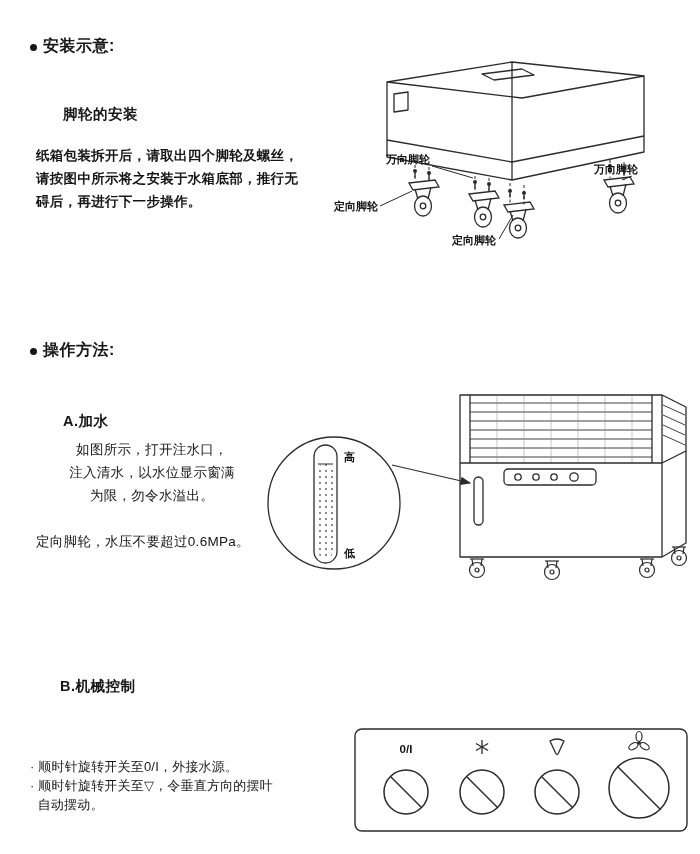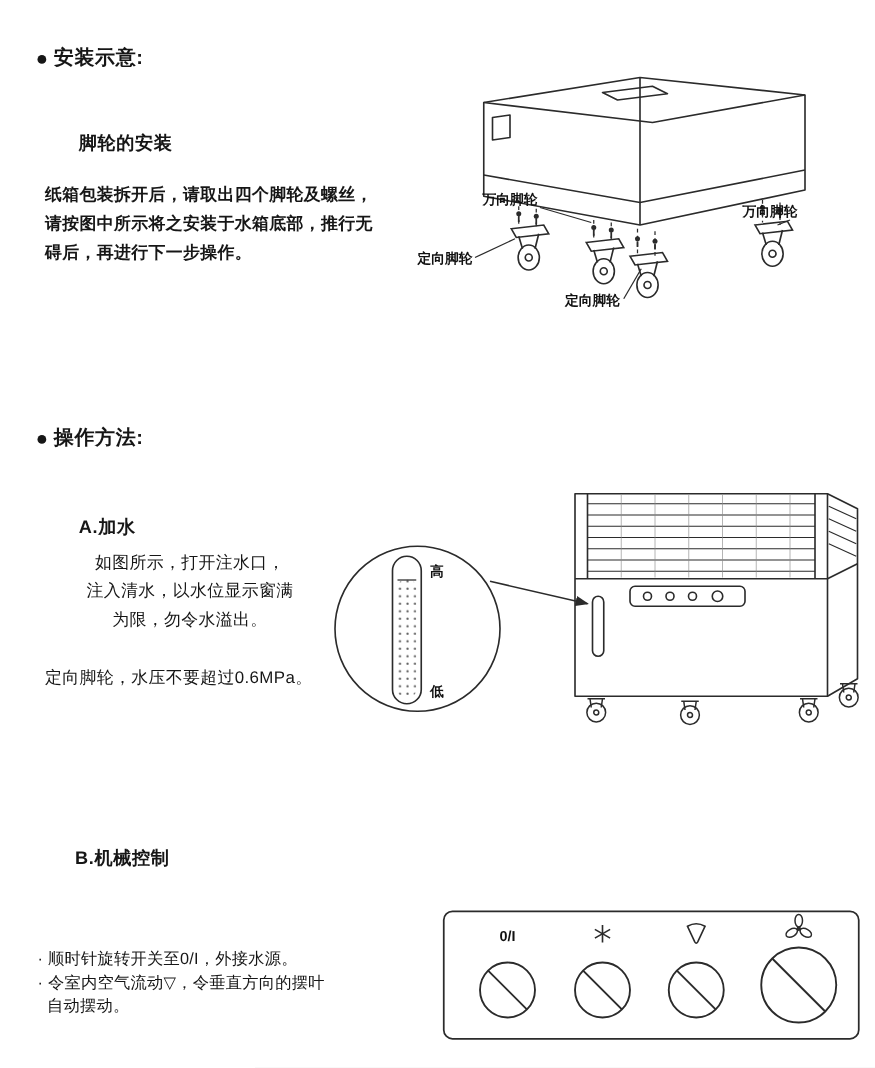--- a/index.html
+++ b/index.html
@@ -181,21 +181,21 @@
       <text x="92" y="76" font-size="11" font-weight="600" fill="#111">高</text>
       <text x="92" y="172" font-size="11" font-weight="600" fill="#111">低</text>
     </g>
     <line x1="140" y1="80" x2="218" y2="98" stroke="#2b2b2b" stroke-width="1.2" marker-end="url(#arrowhead)"></line>
   </svg>
 
   <div class="subhead" style="left:60px; top:677px;">B.机械控制</div>
 
   <div class="items" style="left:30px; top:757px; width:330px;">
     <div>· 顺时针旋转开关至0/I，外接水源。</div>
-    <div>· 令室内空气流动▽，令垂直方向的摆叶
+    <div>· 顺时针旋转开关至▽，令垂直方向的摆叶
   自动摆动。</div>
   </div>
 
   <svg class="diag" style="left:352px; top:726px;" width="338" height="108" viewBox="0 0 338 108">
     <rect x="3" y="3" width="332" height="102" rx="7" fill="#ffffff" stroke="#2b2b2b" stroke-width="1.4"></rect>
 
     <text x="54" y="27" text-anchor="middle" font-size="11.5" font-weight="700" fill="#111">0/I</text>
     <g stroke="#2b2b2b" fill="none" stroke-width="1.5">
       <circle cx="54" cy="66" r="22"></circle>
       <line x1="38.5" y1="50.5" x2="69.5" y2="81.5"></line>

